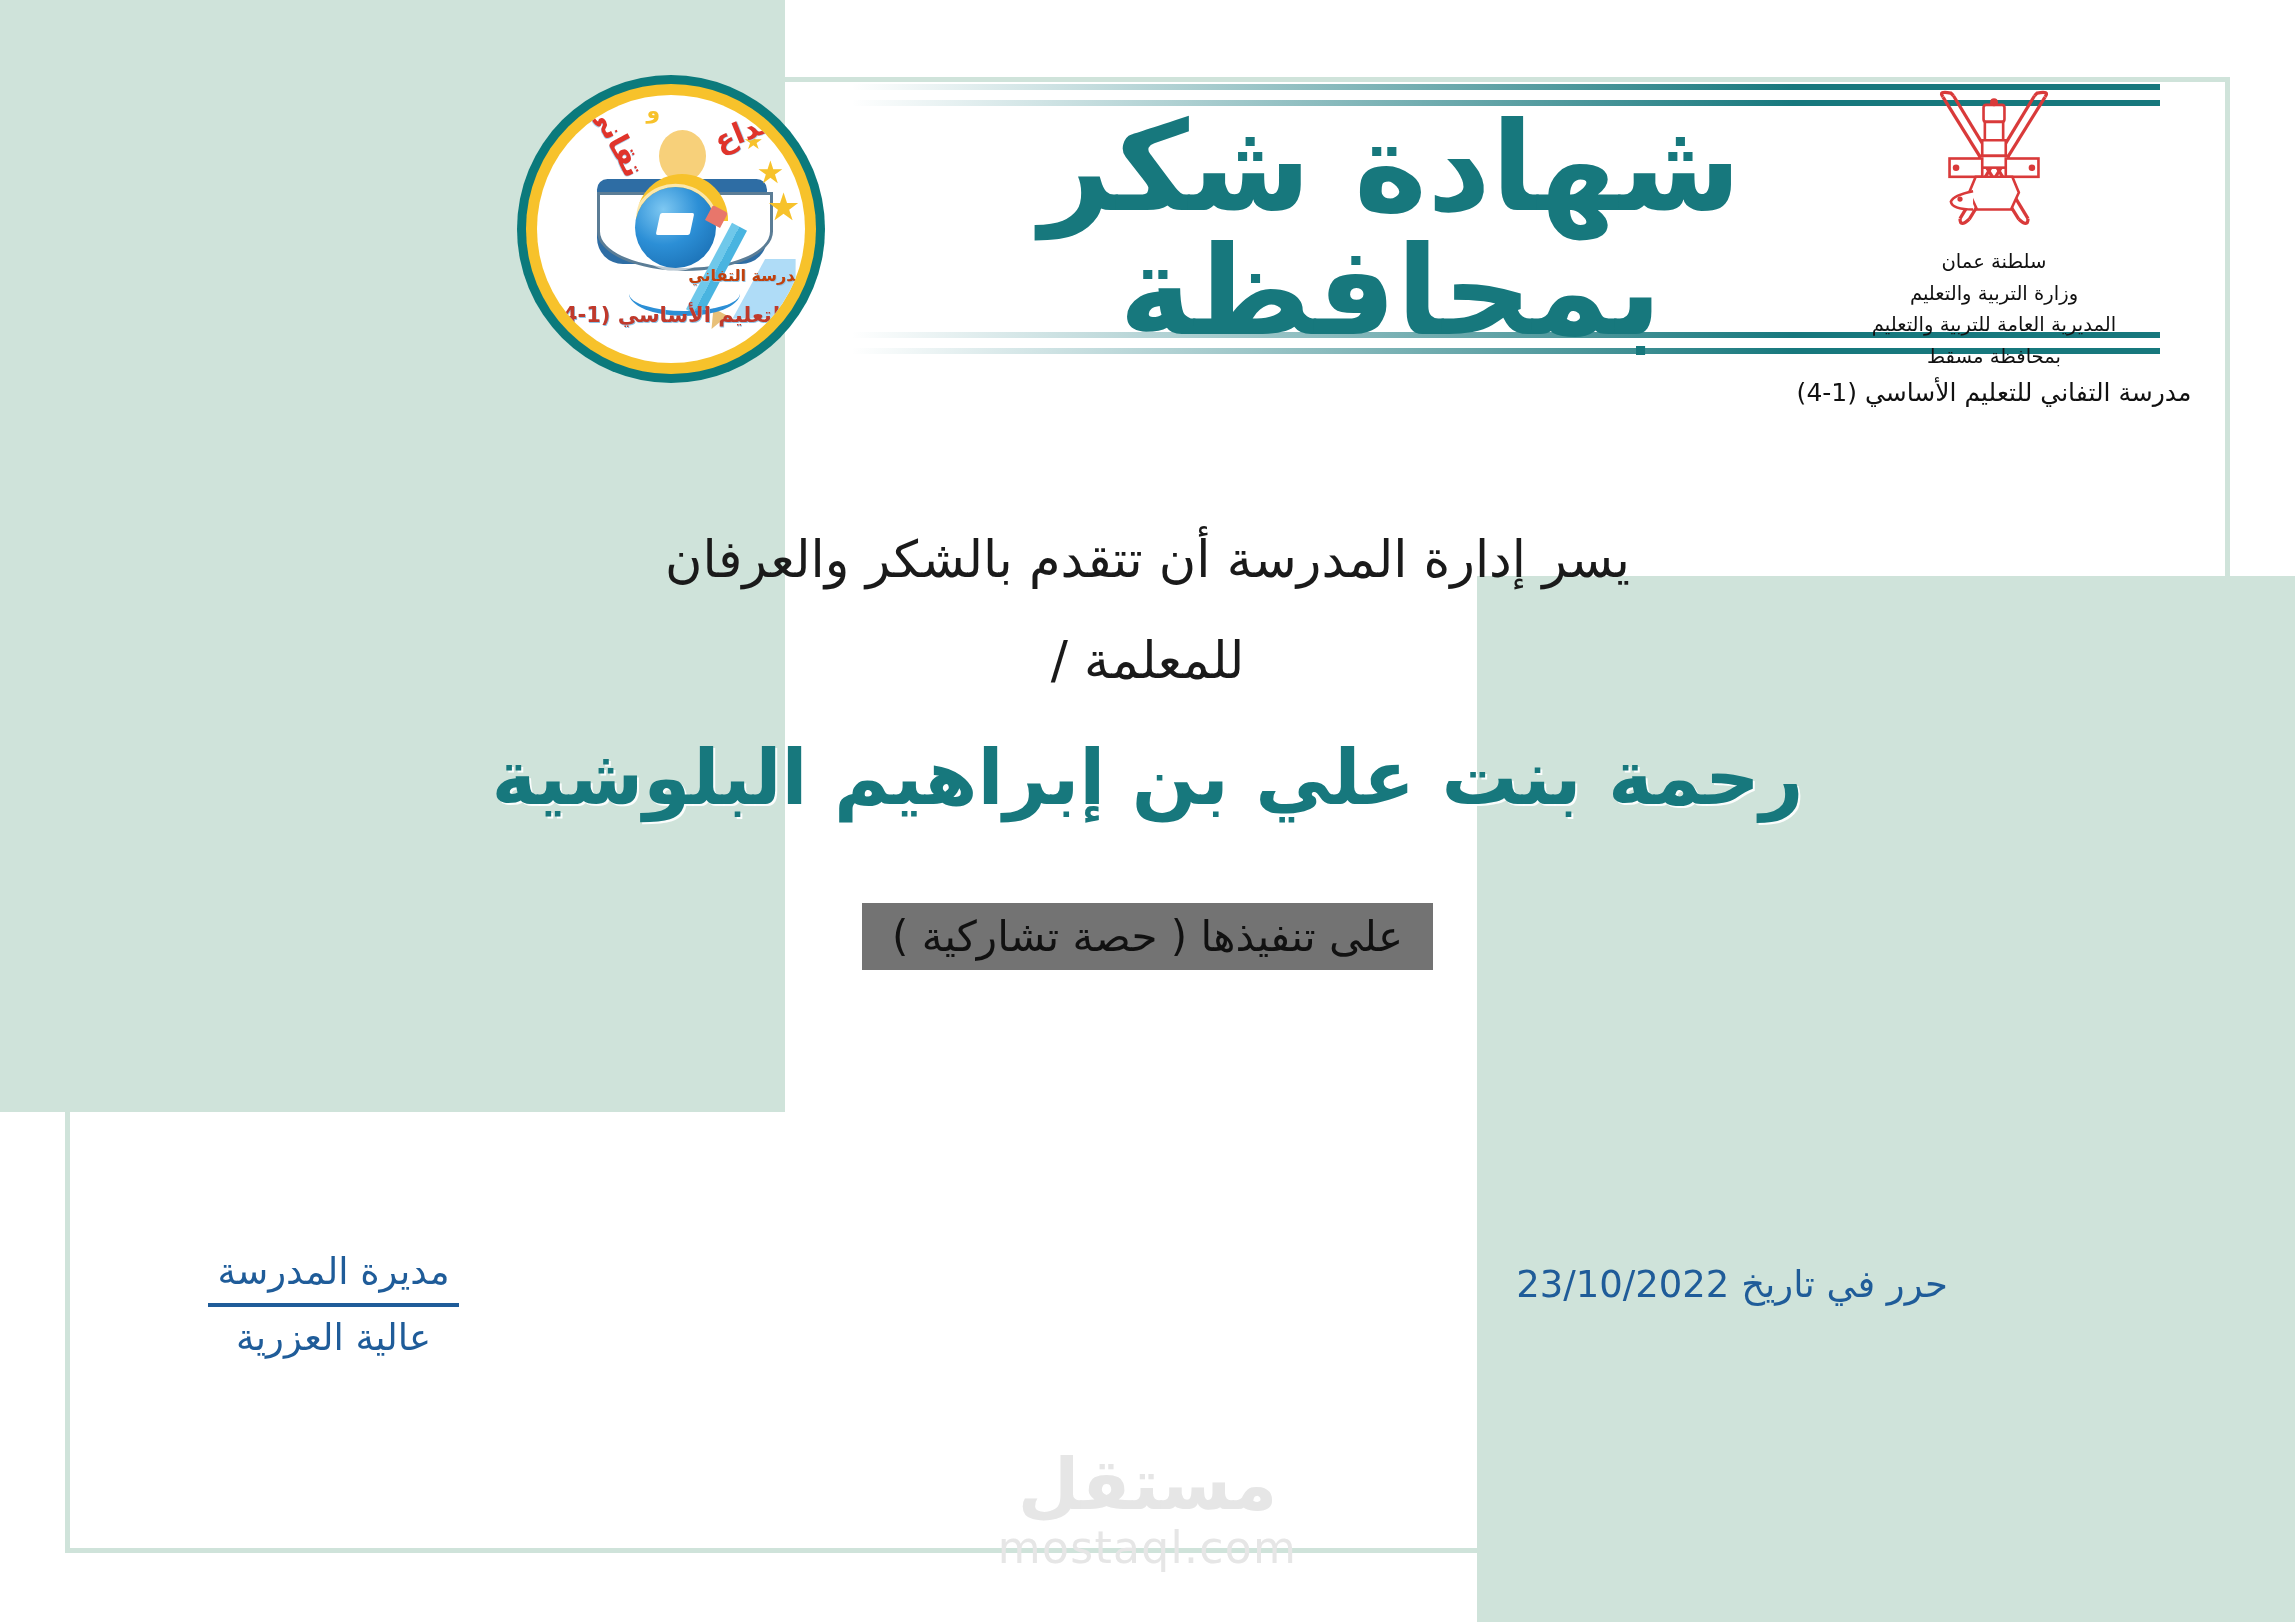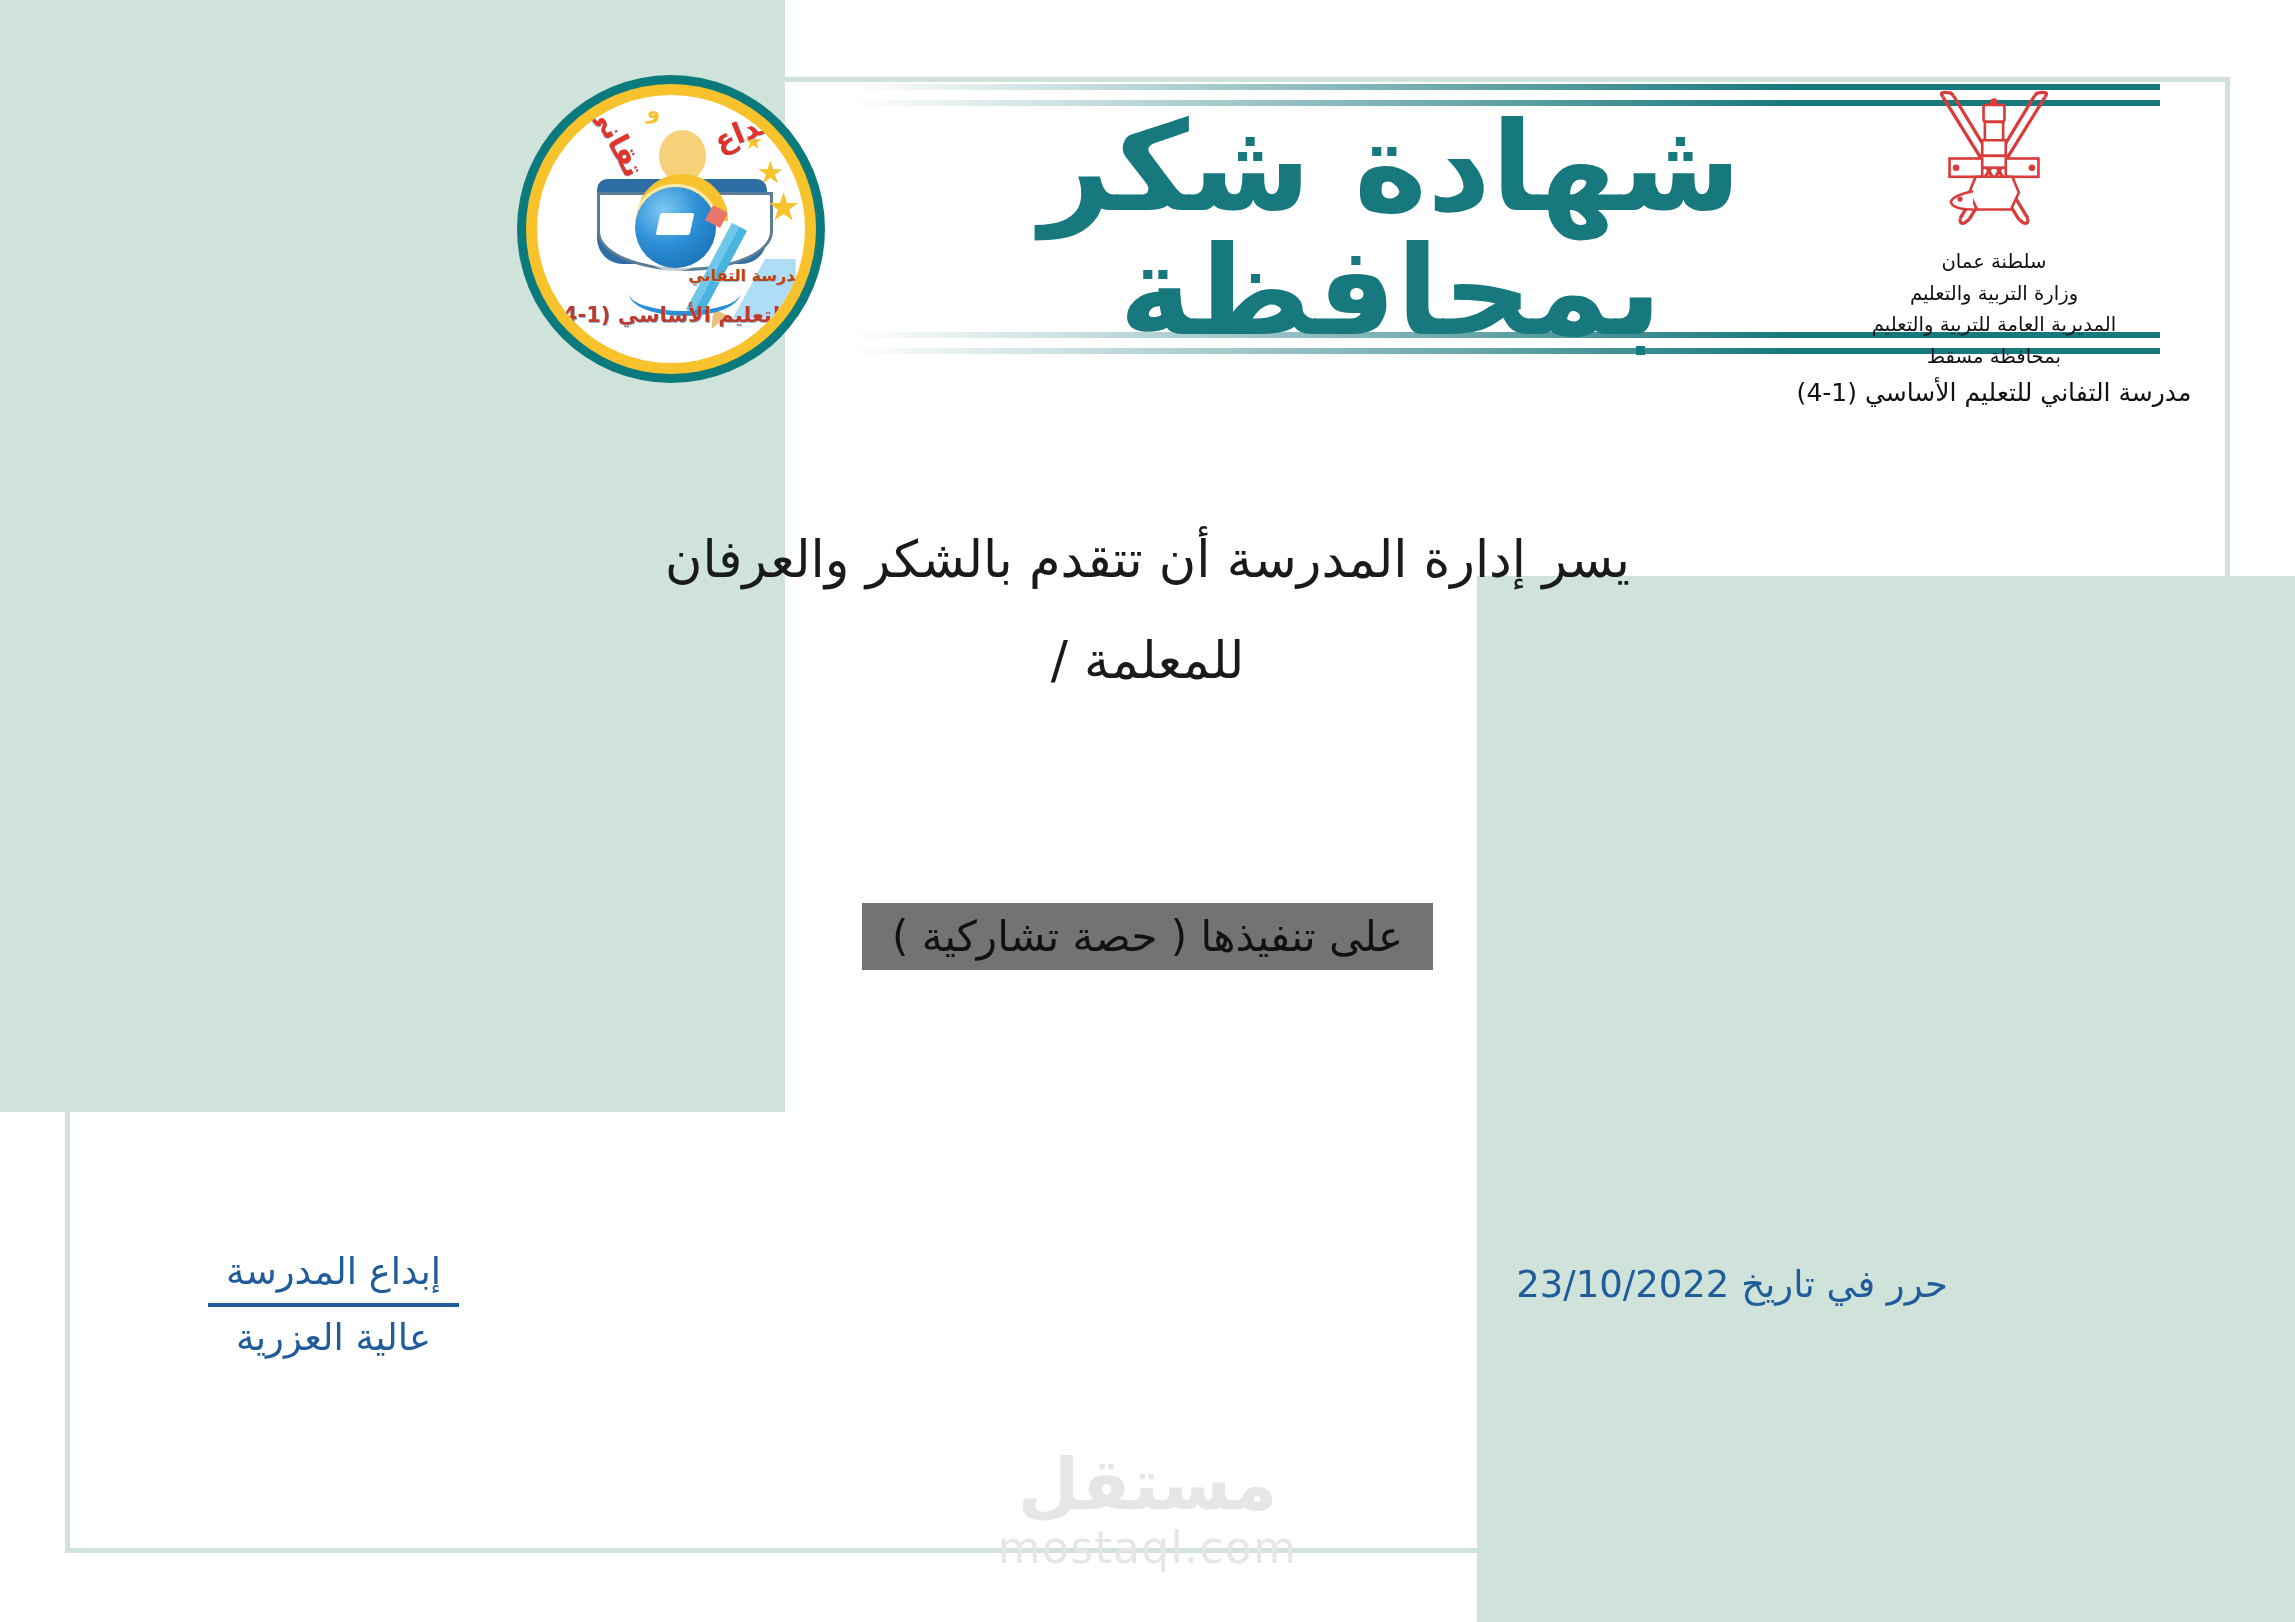--- a/index.html
+++ b/index.html
@@ -321,28 +321,29 @@
     </div>
     <div class="line">سلطنة عمان</div>
     <div class="line">وزارة التربية والتعليم</div>
     <div class="line">المديرية العامة للتربية والتعليم</div>
     <div class="line">بمحافظة مسقط</div>
     <div class="line last">مدرسة التفاني للتعليم الأساسي (1-4)</div>
   </div>
 
   <div class="body-line intro">يسر إدارة المدرسة أن تتقدم بالشكر والعرفان</div>
   <div class="body-line for-label">للمعلمة /</div>
+  <div class="body-line recipient">رحمة بنت علي بن إبراهيم البلوشية</div>
 
   <div class="reason-wrap">
     <span class="reason">على تنفيذها ( حصة تشاركية )</span>
   </div>
 
 
   <div class="sig">
-    <div>إبداع المدرسة</div>
+    <div>مديرة المدرسة</div>
     <div class="rule"></div>
     <div>عالية العزرية</div>
   </div>
 
   <div class="date">حرر في تاريخ 23/10/2022</div>
 
   <div class="wm">
     <div class="ar">مستقل</div>
     <div class="en">mostaql.com</div>
   </div>

